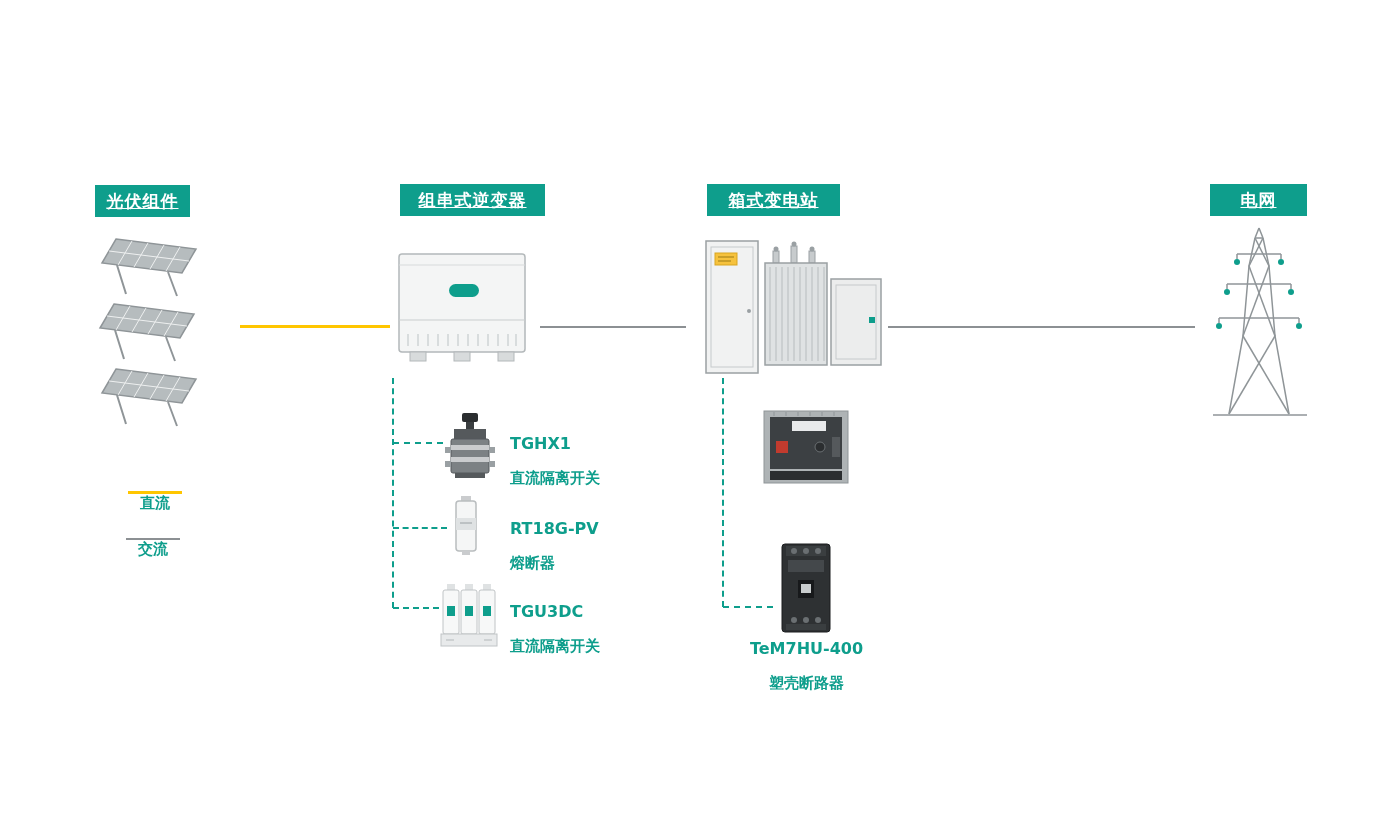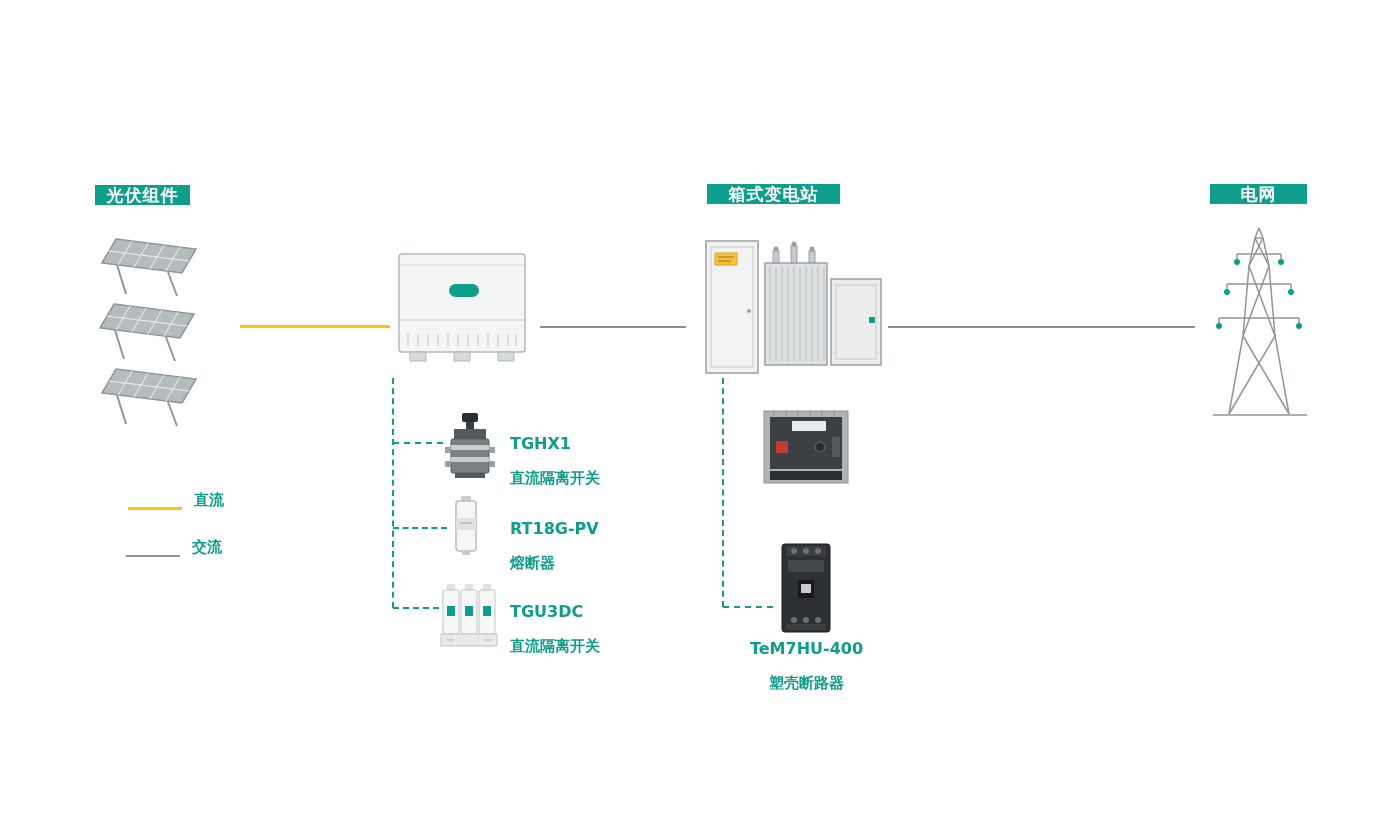--- a/index.html
+++ b/index.html
@@ -3,51 +3,52 @@
 <meta charset="utf-8">
 <style>
   * { margin:0; padding:0; box-sizing:border-box; }
   html,body { background:#ffffff; }
   body { font-family:"DejaVu Sans","Liberation Sans",sans-serif; }
   .canvas { position:relative; width:1399px; height:827px; background:#fff; overflow:hidden; }
 
   .title { position:absolute; left:10px; top:20px; font-size:42px; font-weight:bold;
            color:var(--accent); letter-spacing:2px; }
 
-  .badge { position:absolute; height:20px; background:var(--accent); color:#fff;
+  .badge { position:absolute; height:32px; background:var(--accent); color:#fff;
            font-size:17px; font-weight:bold; display:flex; align-items:center;
-           justify-content:center; letter-spacing:1px; }
+           justify-content:center; letter-spacing:1px;text-decoration:underline; }
 
   .flow { position:absolute; }
   .flow.dc { border-top:3px solid var(--dc); }
   .flow.ac { border-top:2px solid var(--ac); }
 
   .dash-v { position:absolute; width:0; border-left:2px dashed var(--accent); }
   .dash-h { position:absolute; height:0; border-top:2px dashed var(--accent); }
 
   .art { position:absolute; }
 
   .comp-label { position:absolute; color:var(--accent); font-weight:bold; line-height:1.3; }
   .comp-label .name { font-size:16px; display:block;margin-top:8px; }
   .comp-label .desc { font-size:15px; display:block; margin-top:14px; }
   .comp-label.centered { text-align:center; }
 
-  .legend-row { position:absolute; display:flex; align-items:flex-end; }
+  .legend-row { position:absolute; display:flex; align-items:flex-start;flex-direction:column; }
   .legend-line { display:inline-block; width:54px; }
   .legend-line.dc { border-top:3px solid var(--dc); }
   .legend-line.ac { border-top:2px solid var(--ac); }
   .legend-text { margin-left:12px; color:var(--accent); font-weight:bold; font-size:15px; }
 </style>
 </head>
 <body>
 
 <div class="canvas">
 
 
   <div class="badge" style="left:95px;top:185px;width:95px;">光伏组件</div>
+  <div class="badge" style="left:400px;top:184px;width:145px;">组串式逆变器</div>
   <div class="badge" style="left:707px;top:184px;width:133px;">箱式变电站</div>
   <div class="badge" style="left:1210px;top:184px;width:97px;">电网</div>
 
   <div class="flow dc" style="left:240px;top:325px;width:150px;"></div>
   <div class="flow ac" style="left:540px;top:326px;width:146px;"></div>
   <div class="flow ac" style="left:888px;top:326px;width:307px;"></div>
 
   <svg class="art" style="left:100px;top:236px;" width="102" height="62" viewBox="0 0 102 62">
     <polygon points="16,3 96,13 82,37 2,27" fill="#b6bcbe" stroke="#8f9598" stroke-width="1.5"></polygon>
     <line x1="32" y1="5" x2="18" y2="29" stroke="#eef0f0"></line>

